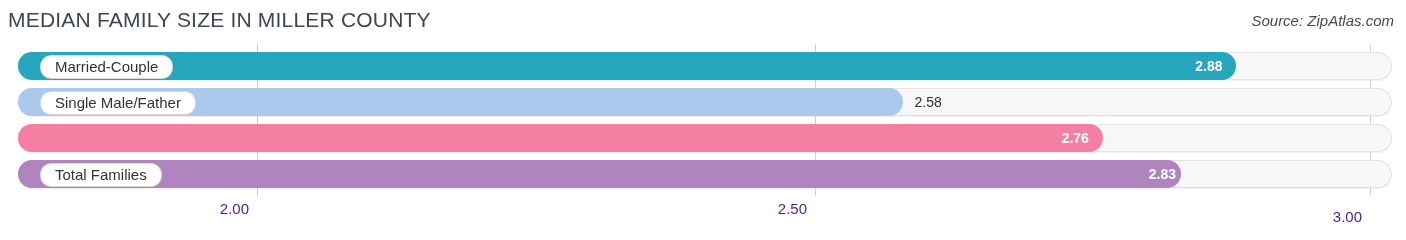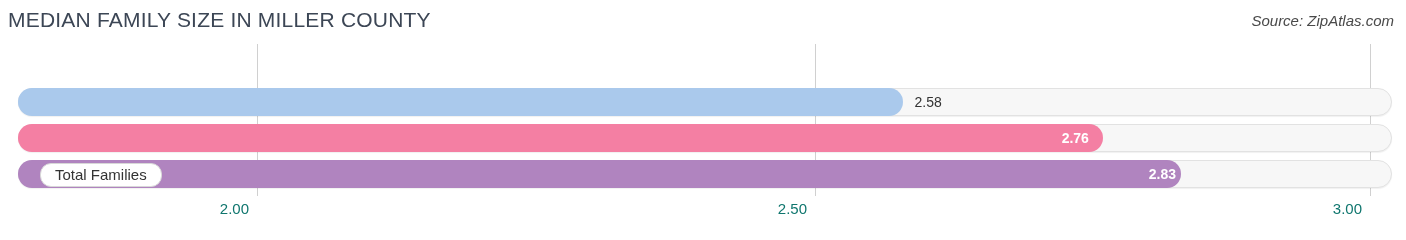--- a/index.html
+++ b/index.html
@@ -126,56 +126,63 @@
     position: absolute;
     left: 0;
     top: 196px;
     width: 1406px;
     height: 37px;
   }
   .tick-label {
     position: absolute;
     top: 4px;
     font-size: 15px;
-    color: #0f766e;
+    color: #4c1d95;
     transform: translateX(-100%);
     padding-right: 8px;
     white-space: nowrap;
   }
 </style>
 </head>
 <body>
 
 <div id="chart-root">
 
   <div id="chart-title">MEDIAN FAMILY SIZE IN MILLER COUNTY</div>
 
   <div id="source-label">Source: ZipAtlas.com</div>
 
   <div id="plot-area">
       <div class="gridline" style="left: 257px;"></div>
       <div class="gridline" style="left: 815px;"></div>
       <div class="gridline" style="left: 1370px;"></div>
+      <div class="bar-row" style="top: 8px;">
+        <div class="bar-track"></div>
+        <div class="bar-fill" style="width: 1218.44px; background: rgb(38, 167, 189);"></div>
+        <div class="bar-label-pill">Married-Couple</div>
+        <div class="bar-value-inside" style="right: 169.56px;">2.88</div>
+      </div>
       <div class="bar-row" style="top: 44px;">
         <div class="bar-track"></div>
         <div class="bar-fill" style="width: 884.54px; background: rgb(170, 201, 236);"></div>
+        <div class="bar-label-pill">Single Male/Father</div>
         <div class="bar-value-outside" style="left: 896.54px;">2.58</div>
       </div>
       <div class="bar-row" style="top: 80px;">
         <div class="bar-track"></div>
         <div class="bar-fill" style="width: 1084.88px; background: rgb(244, 127, 163);"></div>
         <div class="bar-value-inside" style="right: 303.12px; margin-left: 25px;">2.76</div>
       </div>
       <div class="bar-row" style="top: 116px;">
         <div class="bar-track"></div>
         <div class="bar-fill" style="width: 1162.79px; background: rgb(176, 132, 191);"></div>
         <div class="bar-label-pill">Total Families</div>
         <div class="bar-value-inside" style="right: 216px;">2.83</div>
       </div>
     </div>
 
   <div id="axis-area">
       <div class="tick-label" style="left: 257px;">2.00</div>
       <div class="tick-label" style="left: 815px;">2.50</div>
-      <div class="tick-label" style="left: 1370px;">3.00</div>
+      <div class="tick-label" style="left: 1370px; margin-top: 8px;">3.00</div>
     </div>
 
 </div>
 
 </body></html>

